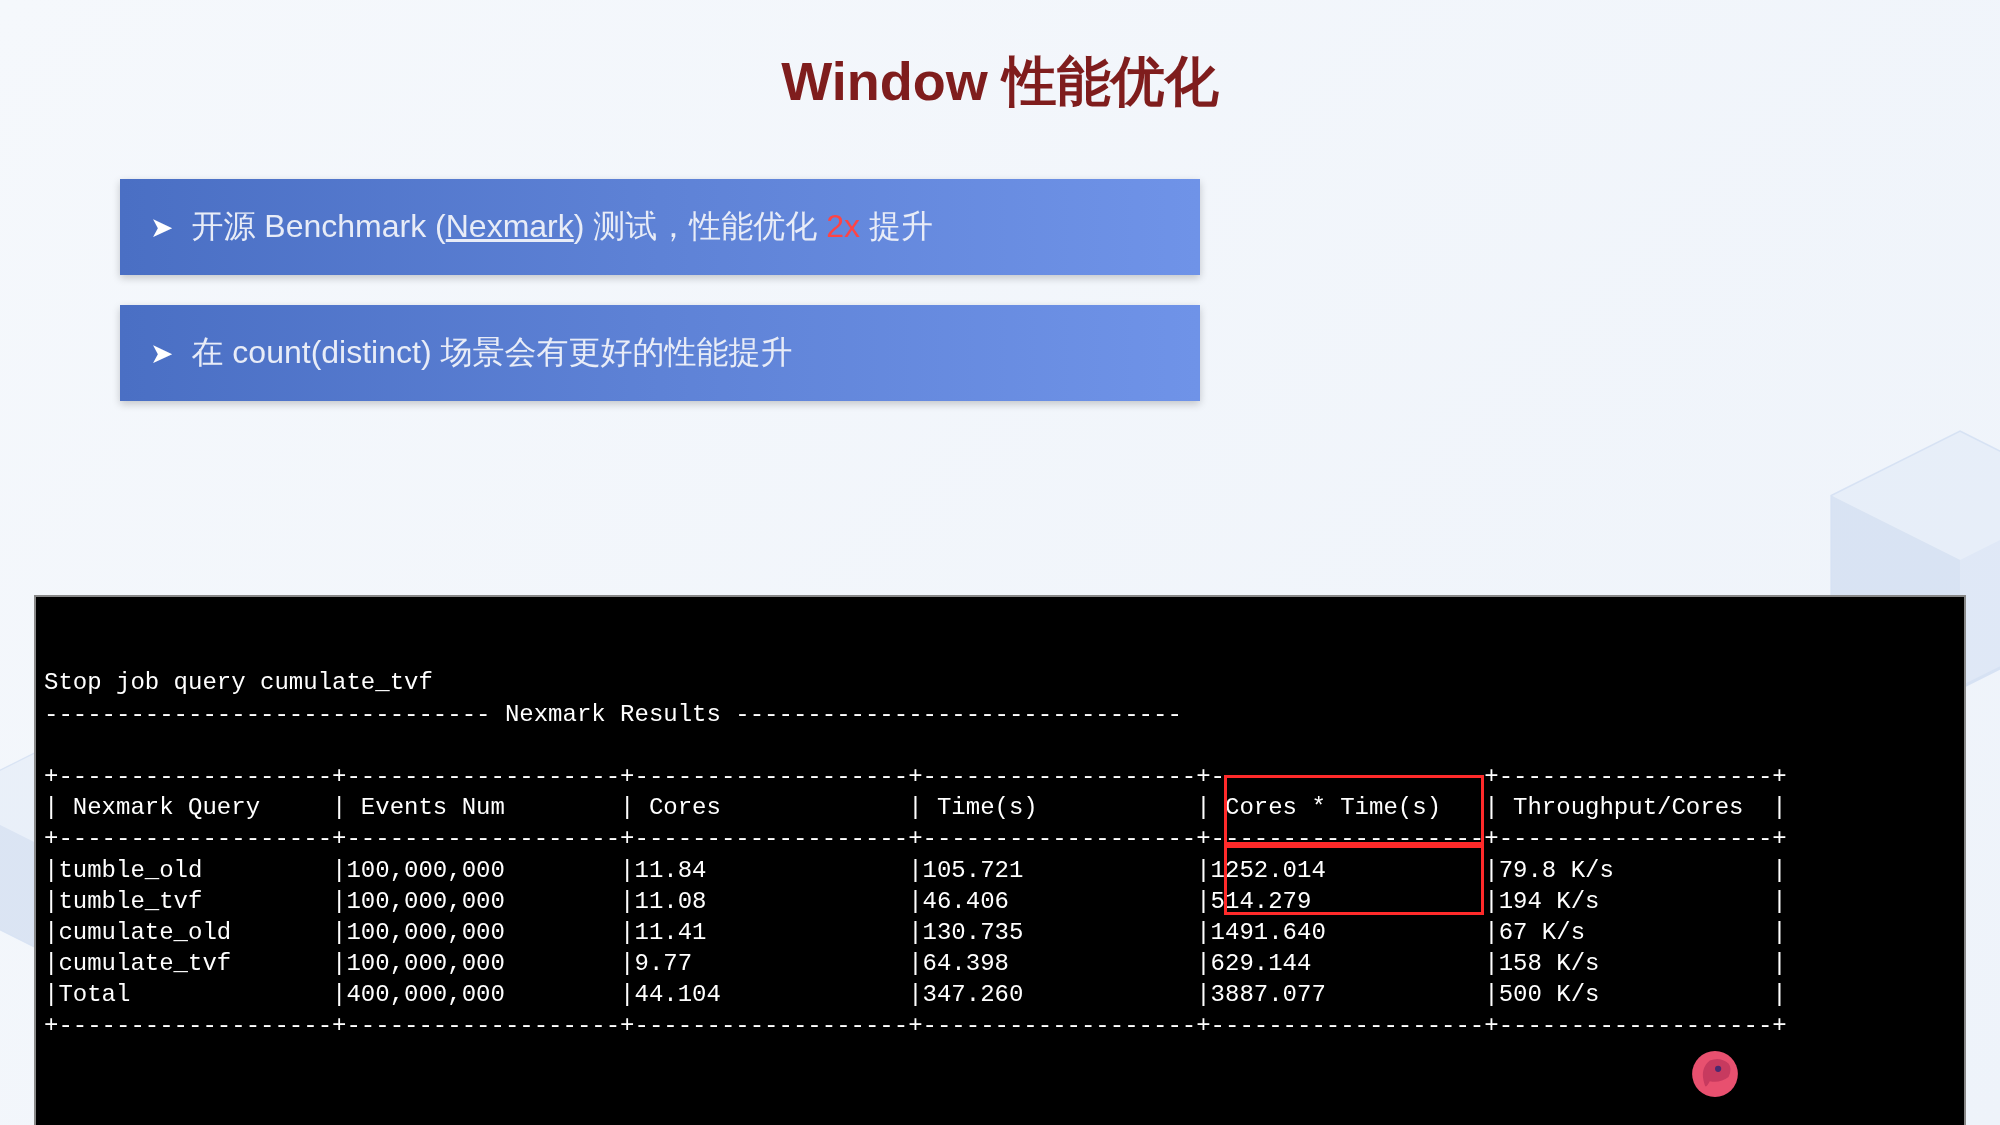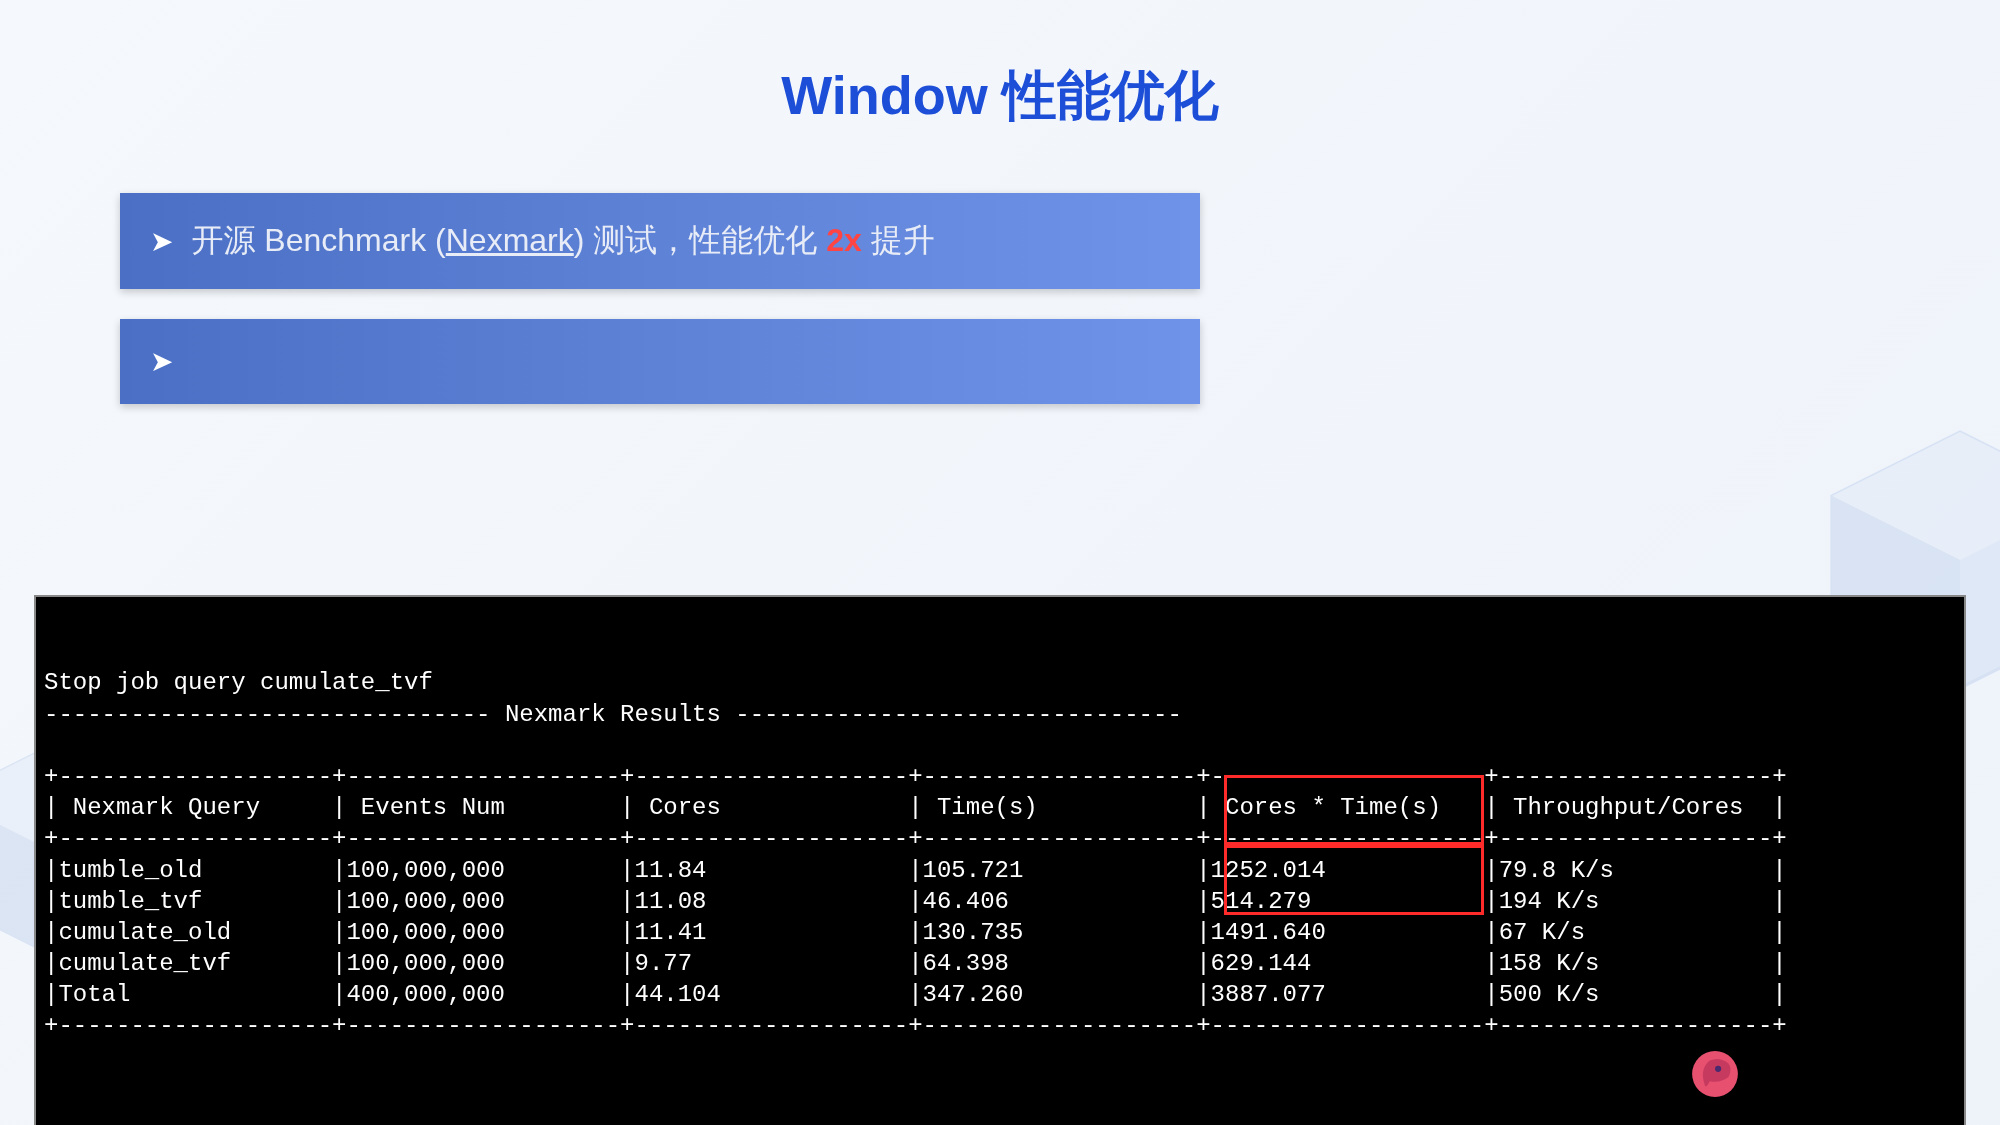--- a/index.html
+++ b/index.html
@@ -6,24 +6,24 @@
     body {
       width: 2000px;
       height: 1125px;
       background: linear-gradient(135deg, #f5f8fc 0%, #eef3fa 100%);
       font-family: "Microsoft YaHei", Arial, sans-serif;
       position: relative;
       overflow: hidden;
     }
     .slide-title {
       text-align: center;
-      color: #1d4ed8;
+      color: #7f1d1d;
       font-size: 54px;
       font-weight: bold;
-      padding-top: 60px;
+      padding-top: 46px;
     }
     .bullet-box {
       margin-left: 120px;
       margin-top: 60px;
       width: 1080px;
       background: linear-gradient(90deg, #4a6fc4 0%, #5e82d6 50%, #6f93e8 100%);
       color: #fff;
       font-size: 32px;
       padding: 26px 30px;
       box-shadow: 0 3px 8px rgba(0,0,0,0.2);
@@ -31,21 +31,21 @@
       align-items: center;
     }
     .bullet-box.second { margin-top: 30px; }
     .bullet-arrow {
       color: #fff;
       font-size: 28px;
       margin-right: 18px;
     }
     .bullet-text { color: #e8ecf7; }
     .bullet-text .underline { text-decoration: underline; }
-    .bullet-text .red { color: #ff4444; font-weight: bold; }
+    .bullet-text .red { color: #ff4444; font-weight: normal; }
     .terminal {
       position: absolute;
       left: 34px;
       right: 34px;
       top: 595px;
       background: #000;
       color: #fff;
       border: 2px solid #888;
       font-family: "Courier New", monospace;
       font-size: 24px;
@@ -97,20 +97,21 @@
 
 <div class="bullet-box">
   <span class="bullet-arrow">➤</span>
   <span class="bullet-text">
     <span>开源 Benchmark (</span><span class="underline">Nexmark</span><span>) 测试，性能优化 </span><span class="red">2x</span><span> 提升</span>
   </span>
 </div>
 
 <div class="bullet-box second">
   <span class="bullet-arrow">➤</span>
+  <span class="bullet-text">在 count(distinct) 场景会有更好的性能提升</span>
 </div>
 
 <div class="terminal">
   <div id="term-content">Stop job query cumulate_tvf
 ------------------------------- Nexmark Results -------------------------------
 
 +-------------------+-------------------+-------------------+-------------------+-------------------+-------------------+
 | Nexmark Query     | Events Num        | Cores             | Time(s)           | Cores * Time(s)   | Throughput/Cores  |
 +-------------------+-------------------+-------------------+-------------------+-------------------+-------------------+
 |tumble_old         |100,000,000        |11.84              |105.721            |1252.014           |79.8 K/s           |

